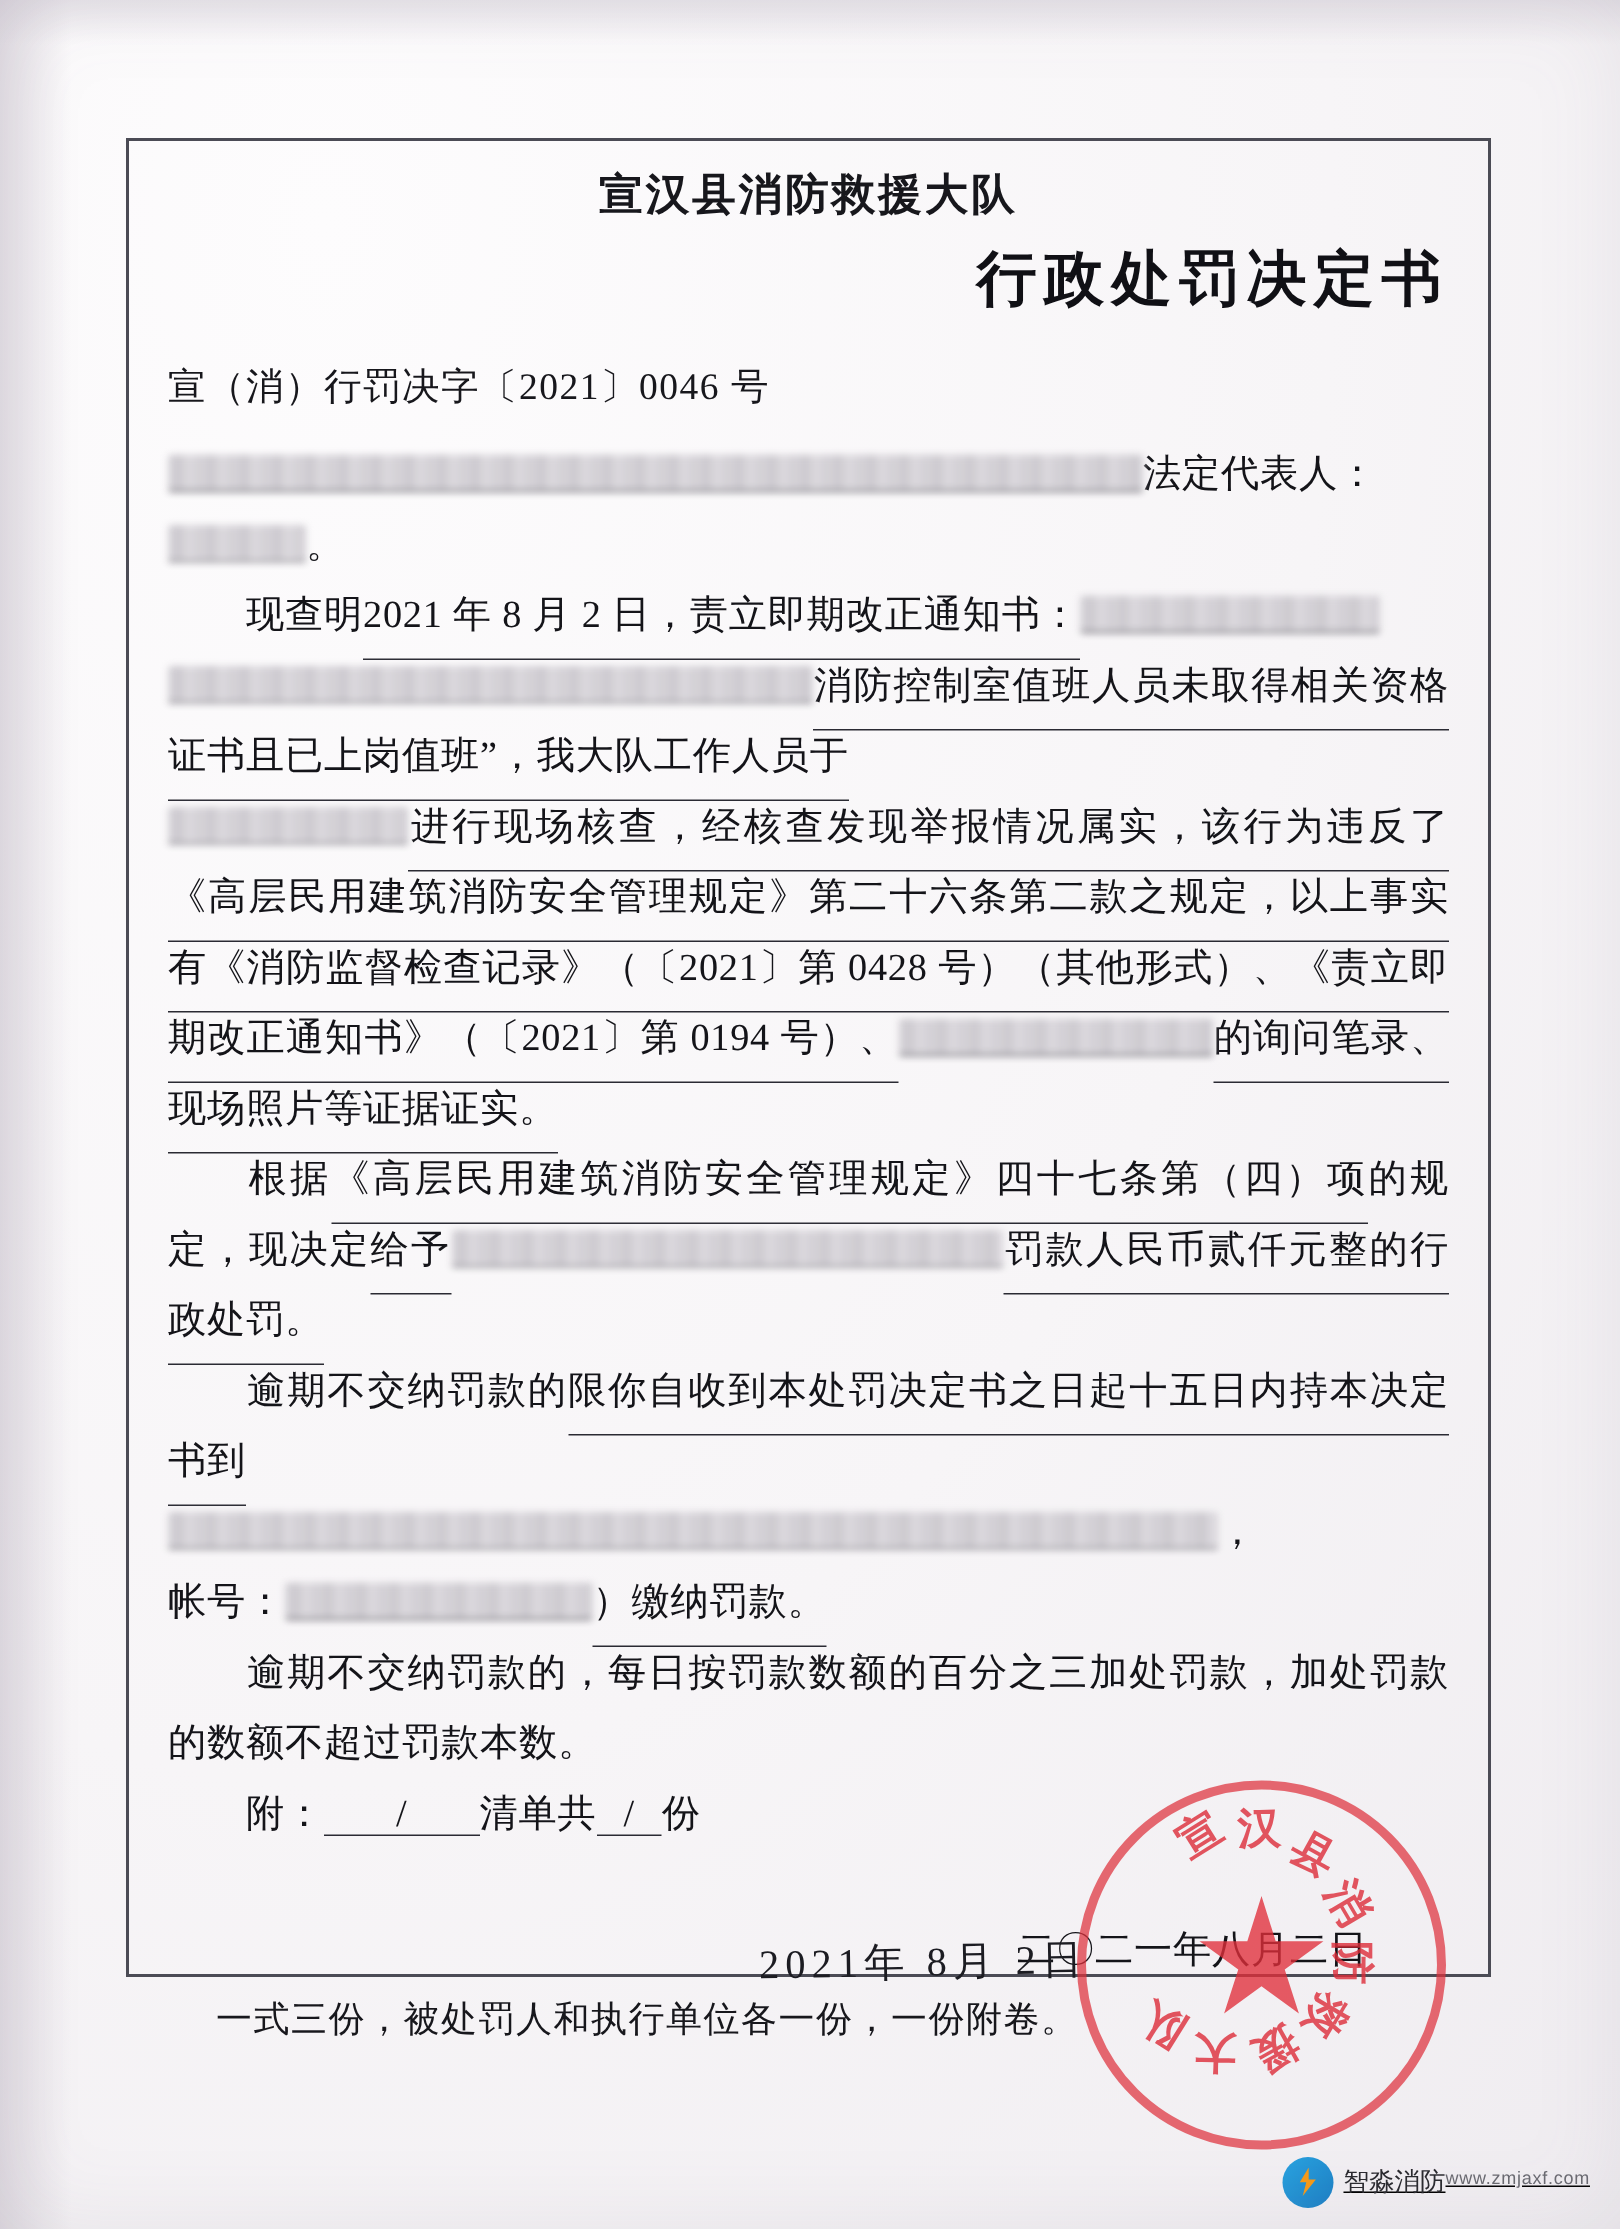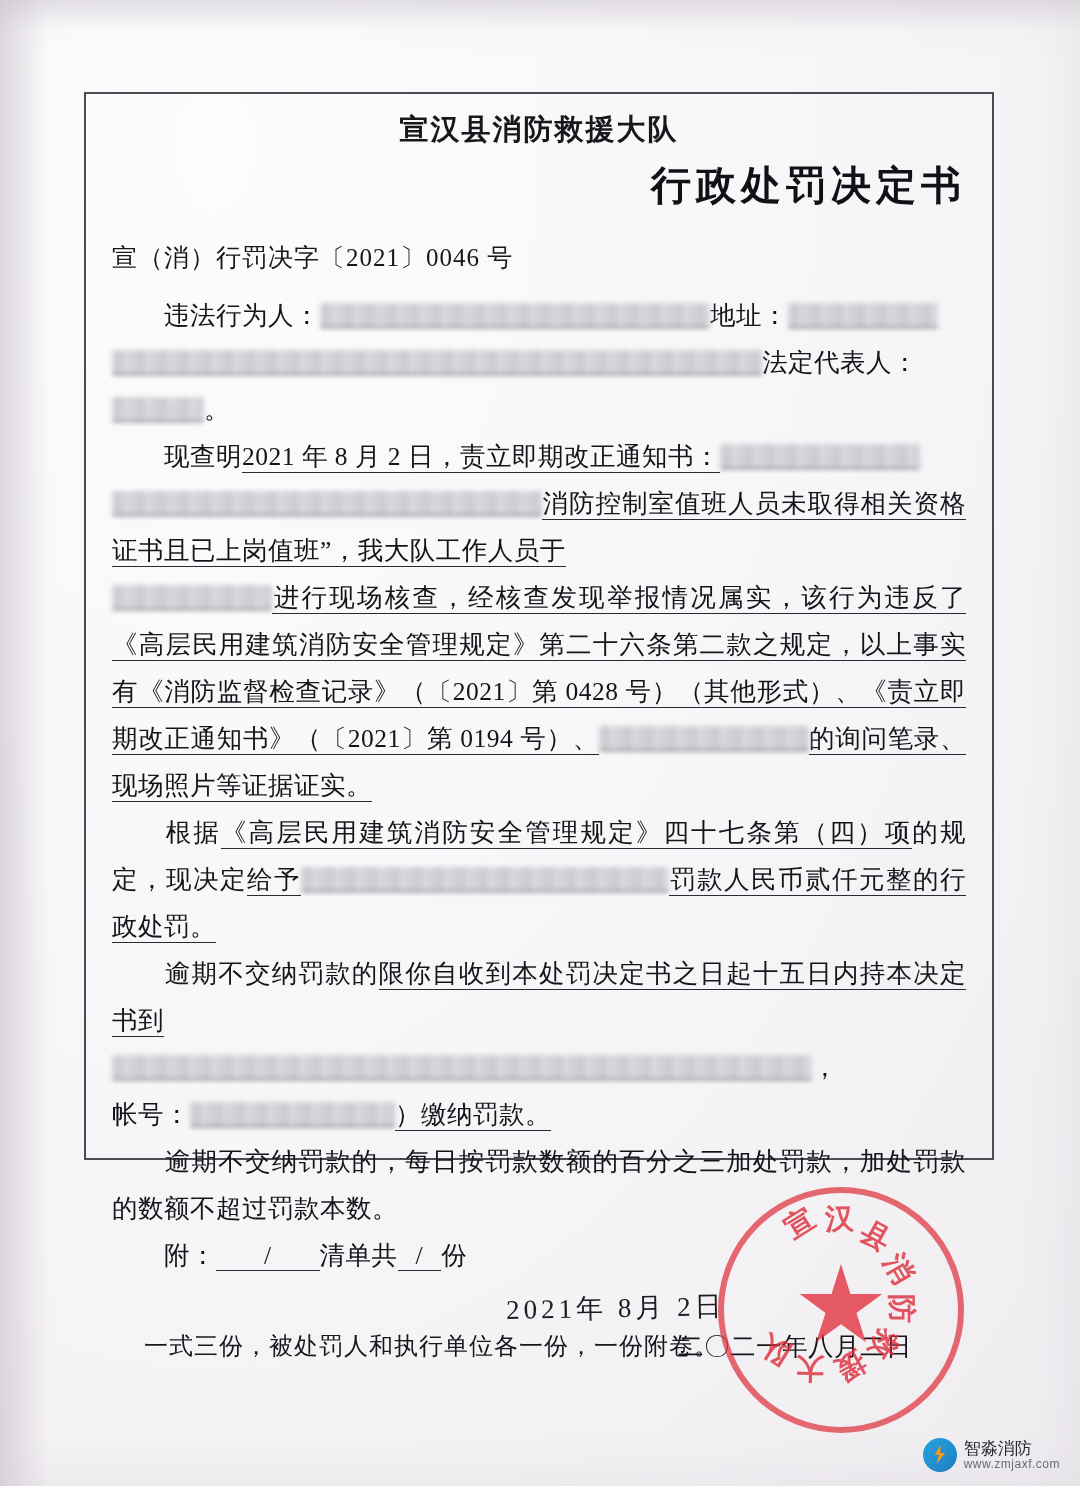--- a/index.html
+++ b/index.html
@@ -26,21 +26,21 @@
     left: 0; top: 0; right: 0; bottom: 0;
     box-shadow: inset 0 0 60px rgba(120,110,125,0.10);
     pointer-events: none;
   }
   
   #doc-frame {
     position: absolute;
     left: 84px;
     top: 92px;
     width: 910px;
-    height: 1068px;
+    height: 1226px;
     border: 2px solid #4b4b55;
     background: transparent;
     box-sizing: border-box;
   }
   .inner {
     position: absolute;
     left: 26px;
     right: 26px;
     top: 16px;
   }
@@ -69,21 +69,21 @@
   }
   .body-text {
     font-size: 25.5px;
     line-height: 47px;
     color: #141419;
     margin-top: 18px;
     text-align: justify;
     letter-spacing: 0.5px;
   }
   .ind { display:inline-block; width: 52px; }
-  .u { border-bottom: 1.6px solid #2a2a33; padding-bottom: 1px; }
+  .u { border-bottom: 1.6px solid #2a2a33; padding-bottom: 15px; }
   .redact {
     display: inline-block;
     vertical-align: -4px;
     border-radius: 2px;
     background:
       repeating-linear-gradient(90deg, #d6d3d8 0px, #c9c6cc 7px, #dcd9de 14px, #cfccd2 22px);
     filter: blur(2.4px);
     opacity: 0.95;
   }
   .redact.ul { border-bottom: 1.6px solid #2a2a33; }
@@ -168,22 +168,23 @@
     position: absolute;
     left: 9px;
     top: 7px;
     width: 16px;
     height: 19px;
     background: #f59a1a;
     clip-path: polygon(55% 0%, 18% 52%, 45% 52%, 30% 100%, 85% 42%, 55% 42%);
   }
   #watermark .wtext {
     display: flex;
-    flex-direction: column;
+    flex-direction: row;
     line-height: 1.05;
+    text-decoration: underline;
   }
   #watermark .wtop {
     font-size: 17px;
     color: #2b2b30;
     font-family: "Liberation Sans", sans-serif;
   }
   #watermark .wbot {
     font-size: 12px;
     color: #6b6b72;
     font-family: "Liberation Sans", sans-serif;
@@ -212,23 +213,20 @@
   <div class="edge-top"></div>
 
   <div id="doc-frame">
     <div class="inner">
       <div class="org">宣汉县消防救援大队</div>
       <div class="title">行政处罚决定书</div>
       <div class="docnum">宣（消）行罚决字〔2021〕0046 号</div>
 
       <div class="body-text">
 
-        <div>
-          <span class="ind"></span><span>违法行为人：</span><span class="redact ul" style="width:390px;height:24px;"></span><span>地址：</span><span class="redact ul" style="width:150px;height:24px;"></span>
-        </div>
         <div>
           <span class="redact ul" style="width:650px;height:24px;"></span><span>法定代表人：</span>
         </div>
         <div>
           <span class="redact ul" style="width:92px;height:24px;"></span><span>。</span>
         </div>
 
         <div>
           <span class="ind"></span><span>现查明</span><span class="u">2021 年 8 月 2 日</span><span class="u">，责立即期改正通知书：</span><span class="redact ul" style="width:200px;height:24px;"></span>
           <span class="line"><span class="redact ul" style="width:430px;height:24px;"></span><span class="u">消防控制室值班人员未取得相关资格证书且已上岗值班”，我大队工作人员于</span></span>

